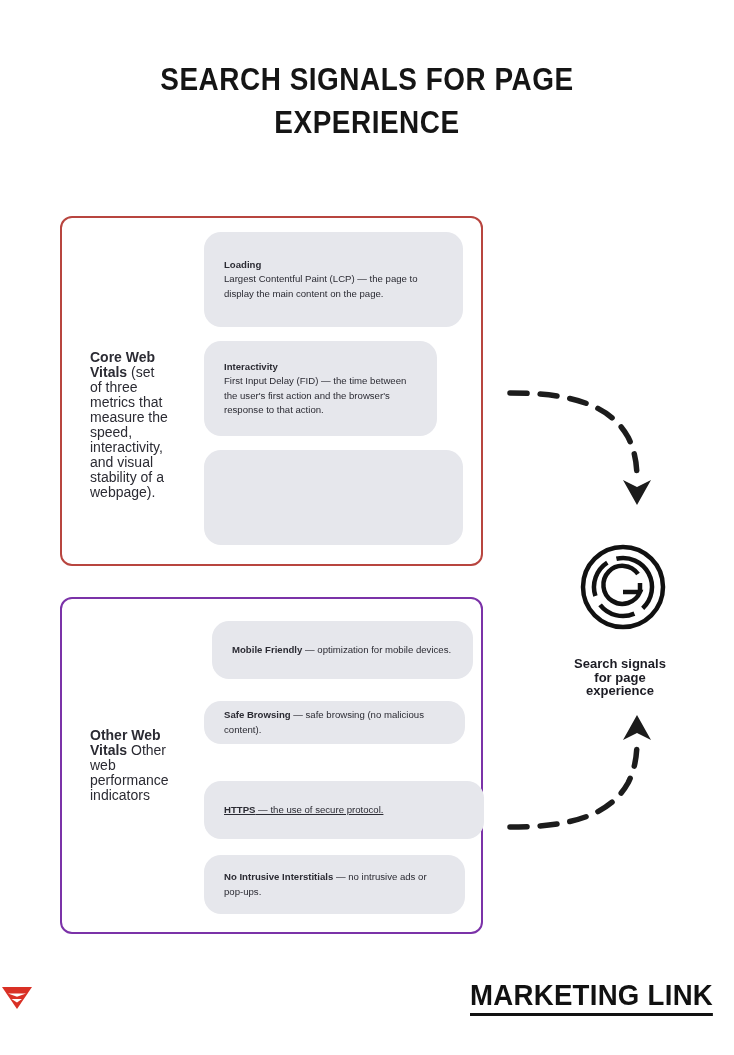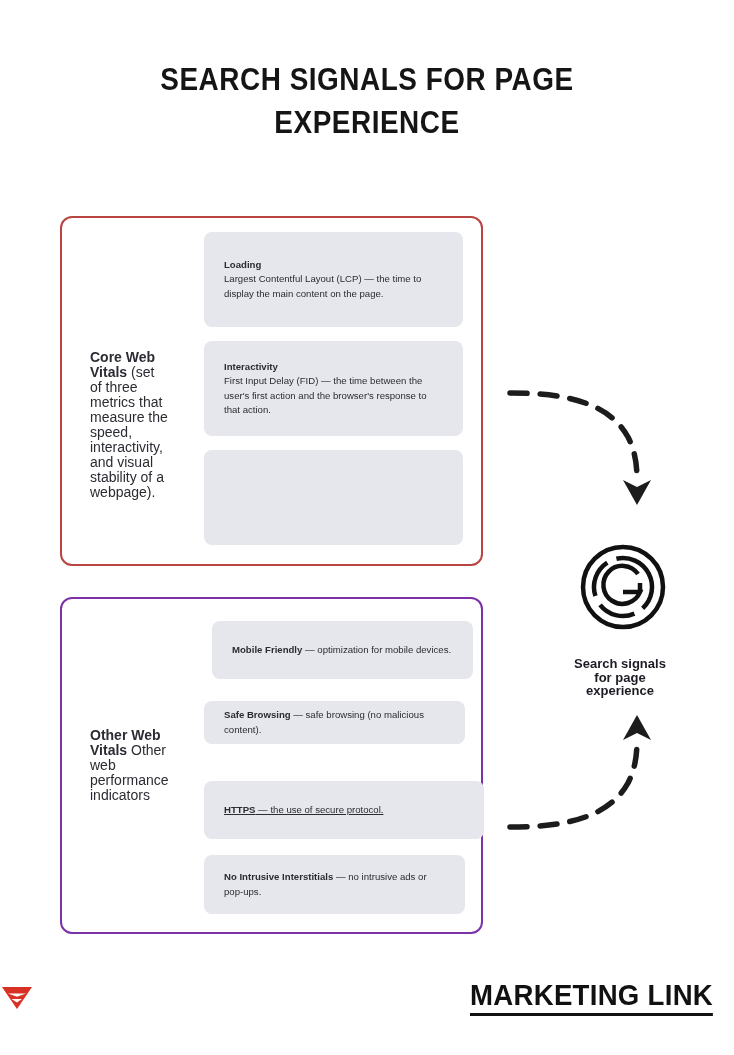--- a/index.html
+++ b/index.html
@@ -67,41 +67,41 @@
   .side-label .lead {
     font-weight: 700;
   }
   #core-label { left: 90px; top: 350px; }
   #other-label { left: 90px; top: 728px; }
 
   
   .card {
     position: absolute;
     background: #e6e7ec;
-    border-radius: 8px;
+    border-radius: 17px;
     box-sizing: border-box;
     display: flex;
     align-items: center;
   }
   .card-text {
     padding: 0 20px;
     font-size: 9.6px;
     line-height: 14.5px;
     color: #2b2b33;
   }
   .card-text .lead {
     font-weight: 700;
   }
   .card-text .heading {
     font-weight: 700;
     display: block;
   }
 
   #card-loading       { left: 204px; top: 232px; width: 259px; height: 95px; }
-  #card-interactivity { left: 204px; top: 341px; width: 259px; height: 95px; }
+  #card-interactivity { left: 204px; top: 341px; width: 233px; height: 95px; }
   #card-visual        { left: 204px; top: 450px; width: 259px; height: 95px; }
 
   #card-mobile   { left: 212px; top: 621px; width: 261px; height: 58px; }
   #card-safe     { left: 204px; top: 701px; width: 261px; height: 43px; }
   #card-https    { left: 204px; top: 781px; width: 280px; height: 58px; text-decoration: underline; }
   #card-nointerstitial { left: 204px; top: 855px; width: 261px; height: 59px; }
 
   
   .arrow-svg {
     position: absolute;
@@ -162,21 +162,21 @@
 
 <div class="group-box" id="core-box"></div>
 
 <div class="side-label" id="core-label">
   <span class="lead">Core Web Vitals</span><span> (set of three metrics that measure the speed, interactivity, and visual stability of a webpage).</span>
 </div>
 
 <div class="card" id="card-loading">
   <div class="card-text">
     <span class="heading">Loading</span>
-    <span>Largest Contentful Layout (LCP) — the time to display the main content on the page.</span>
+    <span>Largest Contentful Paint (LCP) — the page to display the main content on the page.</span>
   </div>
 </div>
 
 <div class="card" id="card-interactivity">
   <div class="card-text">
     <span class="heading">Interactivity</span>
     <span>First Input Delay (FID) — the time between the user's first action and the browser's response to that action.</span>
   </div>
 </div>
 

